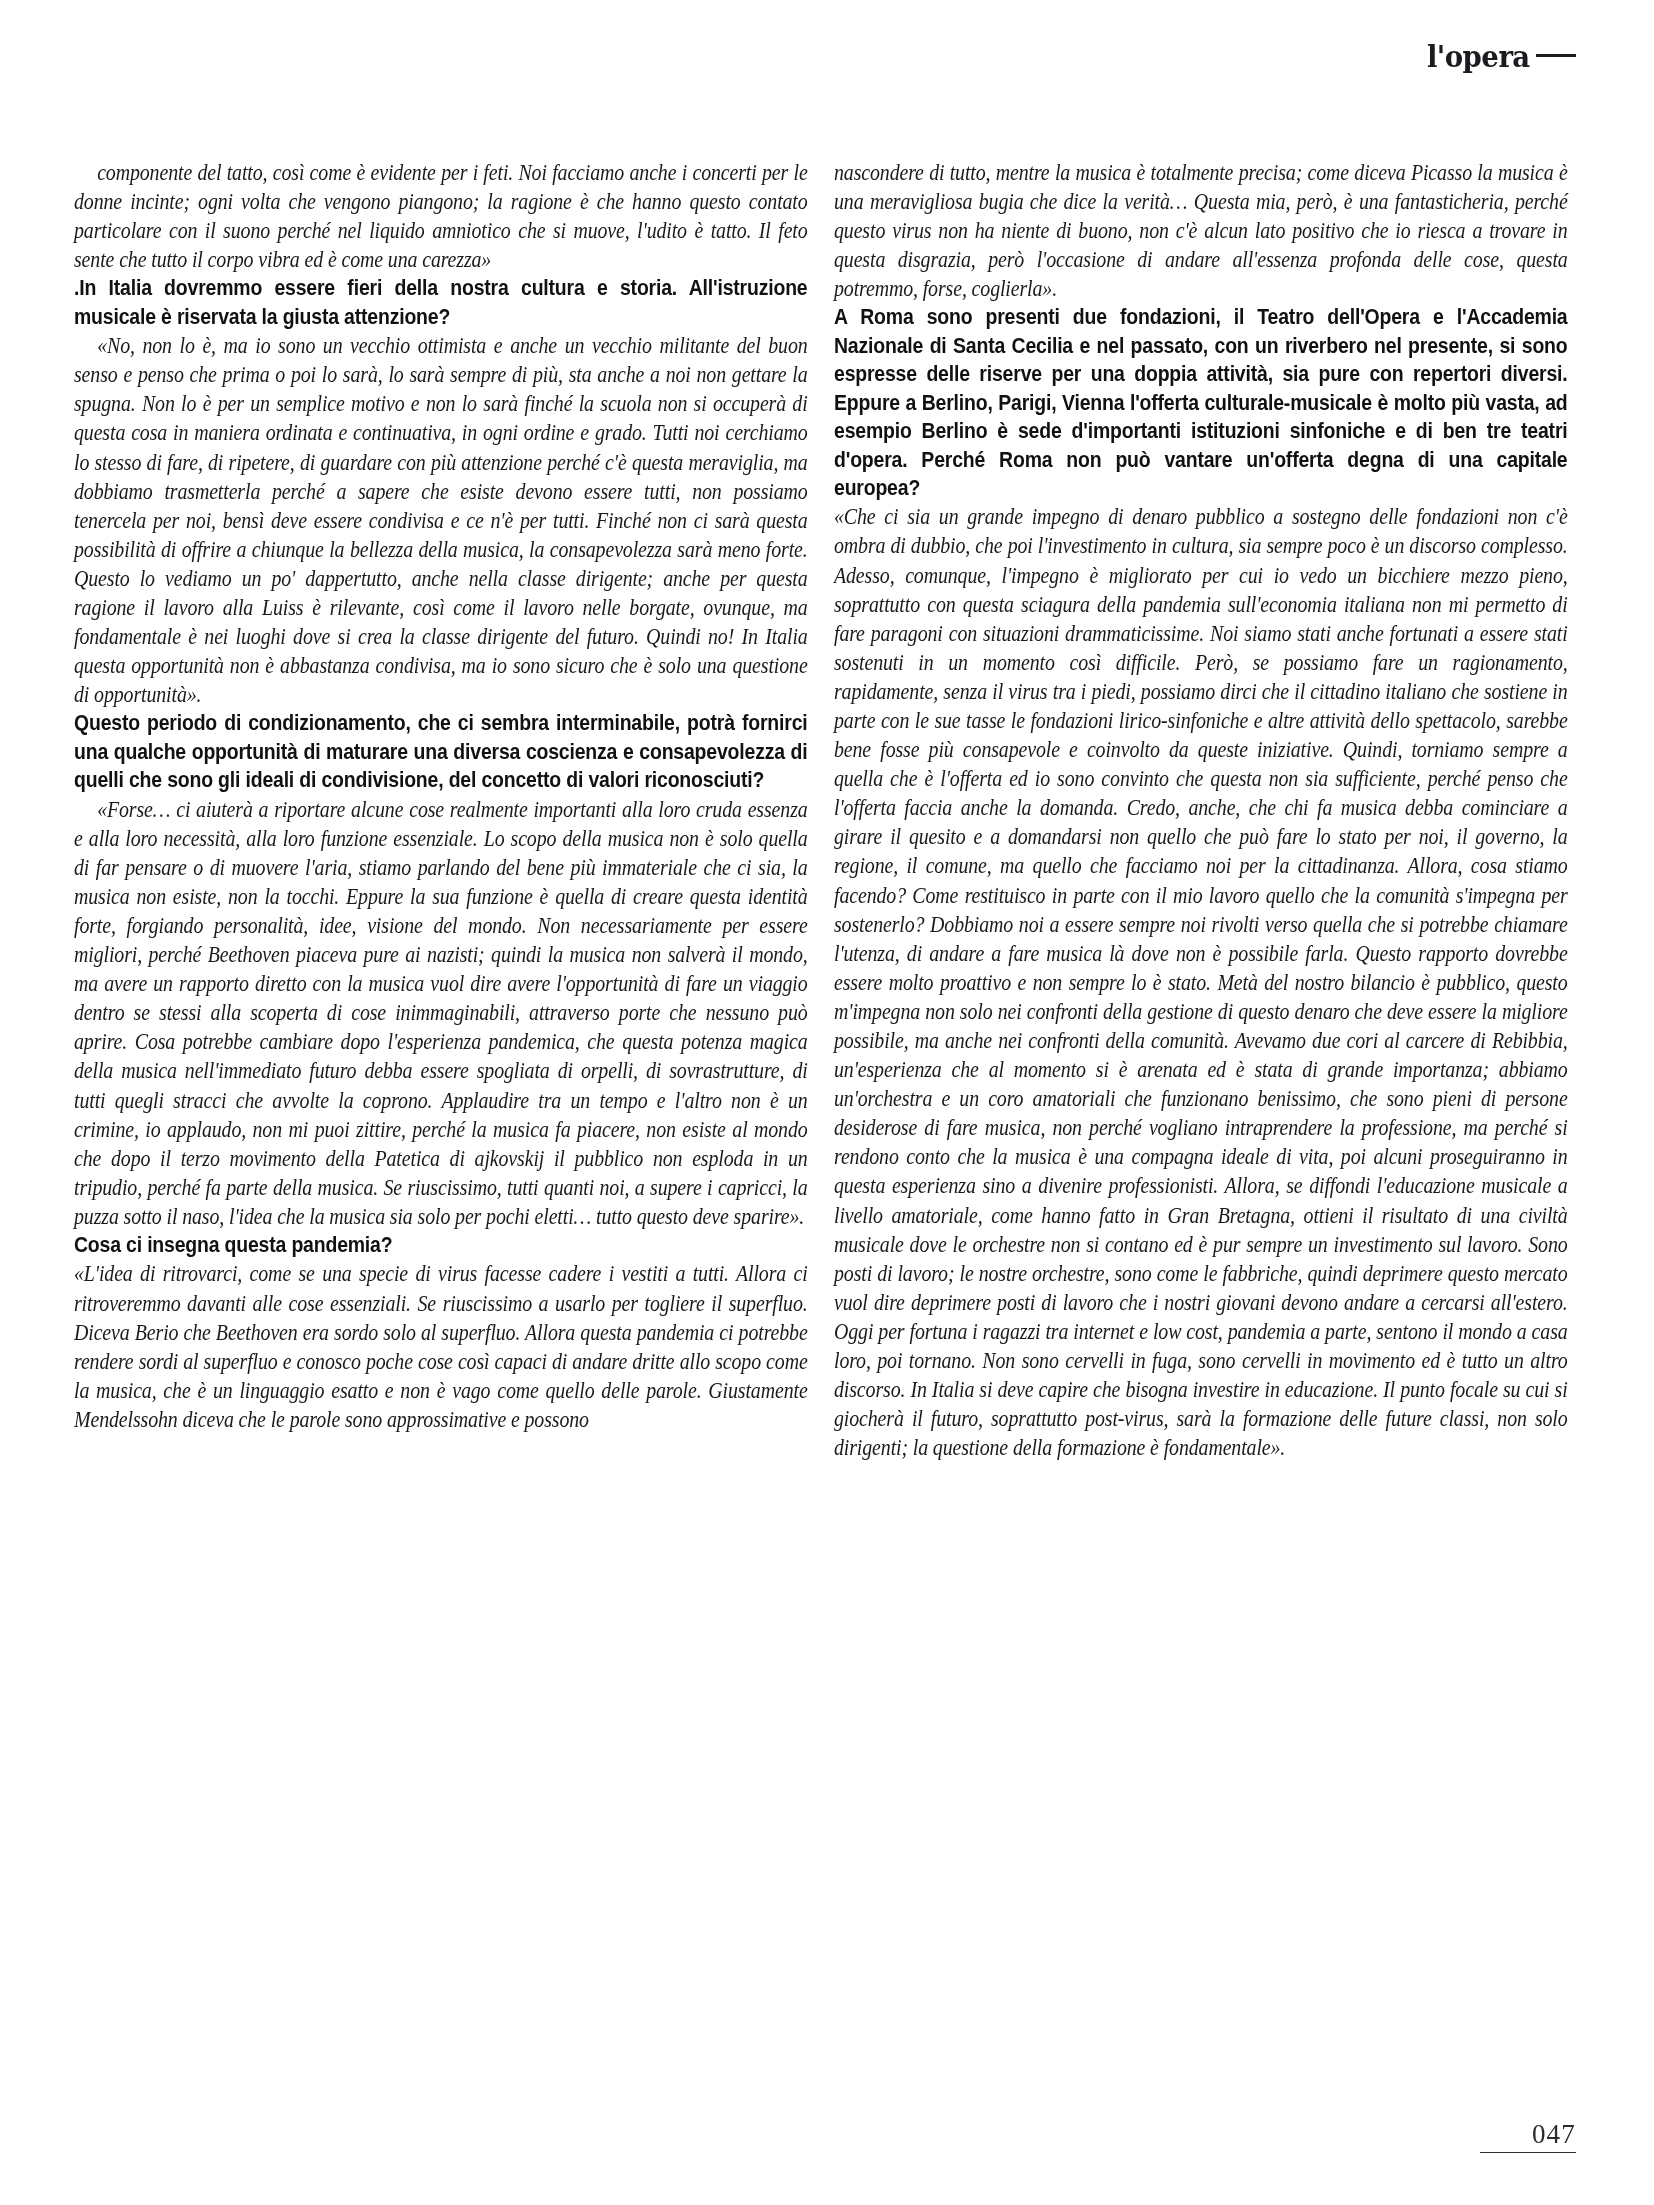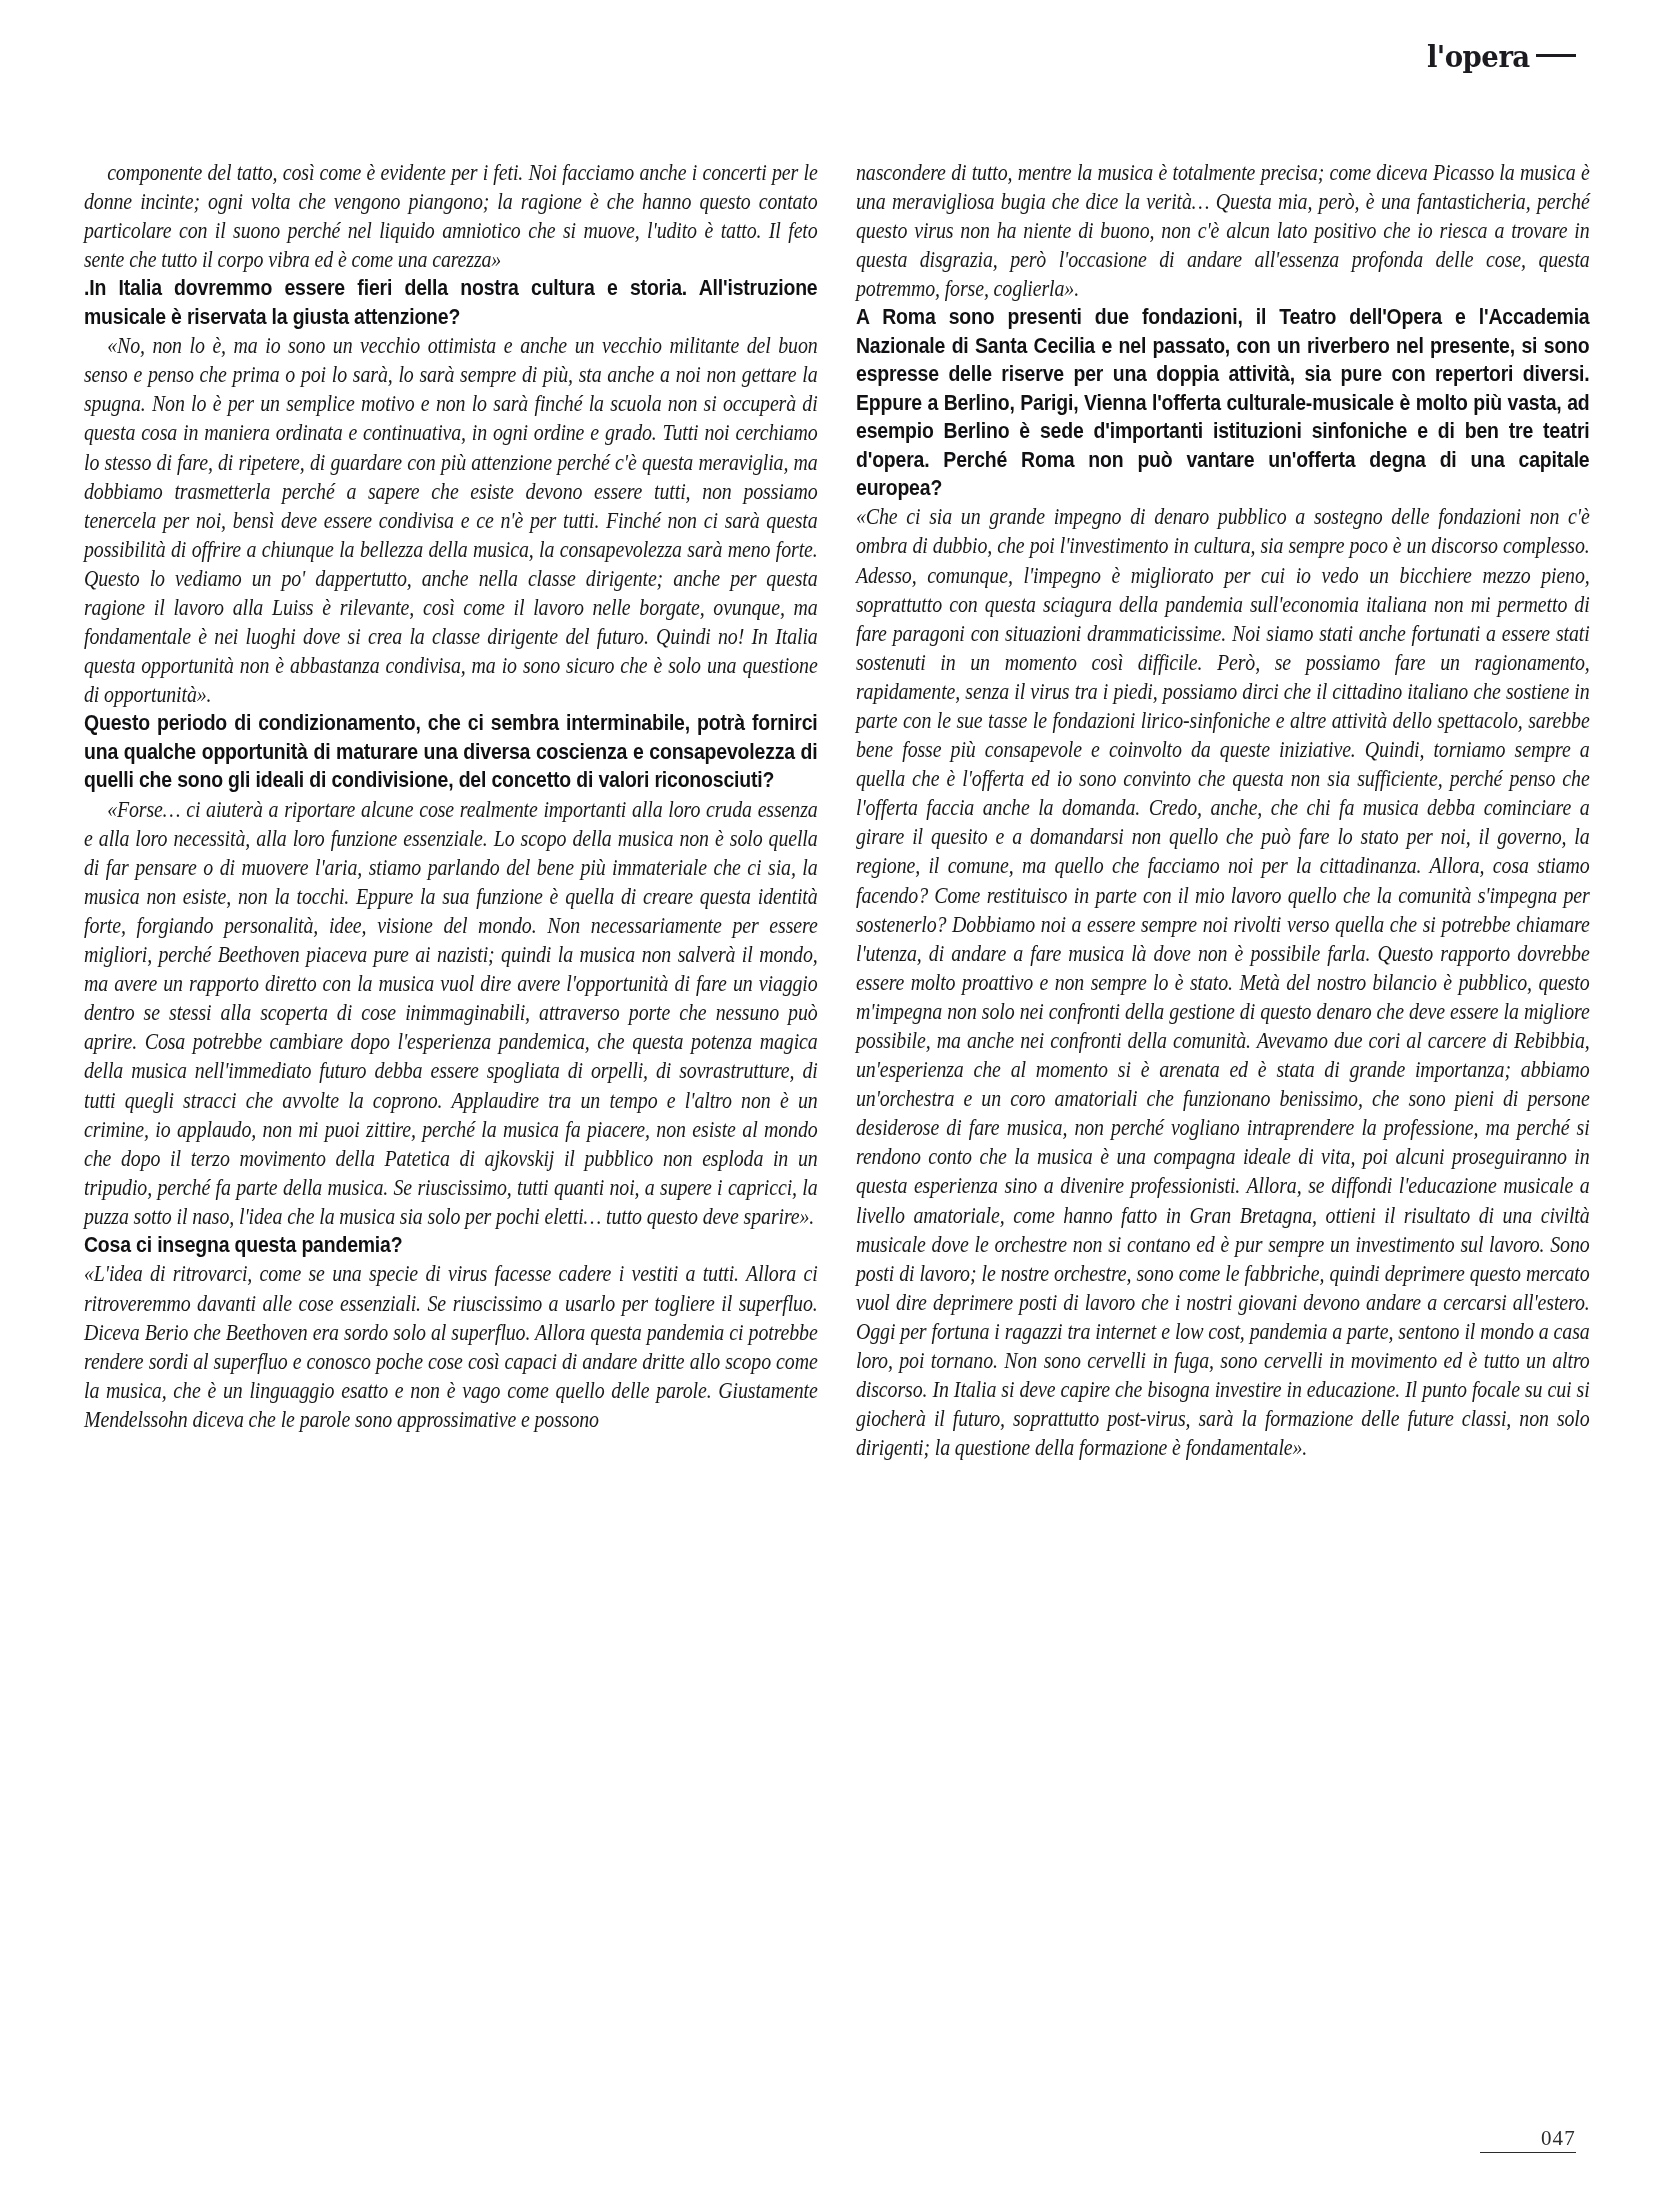--- a/index.html
+++ b/index.html
@@ -39,25 +39,24 @@
     width: 40px;
     height: 3px;
     background: #1b1b20;
     margin-bottom: 4px;
   }
 
   
   .page-body {
     position: absolute;
     top: 158px;
-    left: 84px;
+    left: 74px;
     width: 1506px;
     display: flex;
     gap: 26px;
-    justify-content: space-between;
   }
   .col {
     width: 734px;
   }
 
   
   .para {
     font-family: "Liberation Serif", serif;
     font-style: italic;
     font-size: 22.4px;
@@ -91,21 +90,21 @@
 
   
   .folio {
     position: absolute;
     right: 78px;
     bottom: 52px;
     text-align: right;
   }
   .folio-num {
     font-family: "Liberation Serif", serif;
-    font-size: 21px;
+    font-size: 27px;
     letter-spacing: 1.2px;
     color: #2b2b2b;
     line-height: 1.05;
   }
   .folio-rule {
     width: 96px;
     height: 1.4px;
     background: #2b2b2b;
     margin-top: 3px;
     margin-left: auto;

